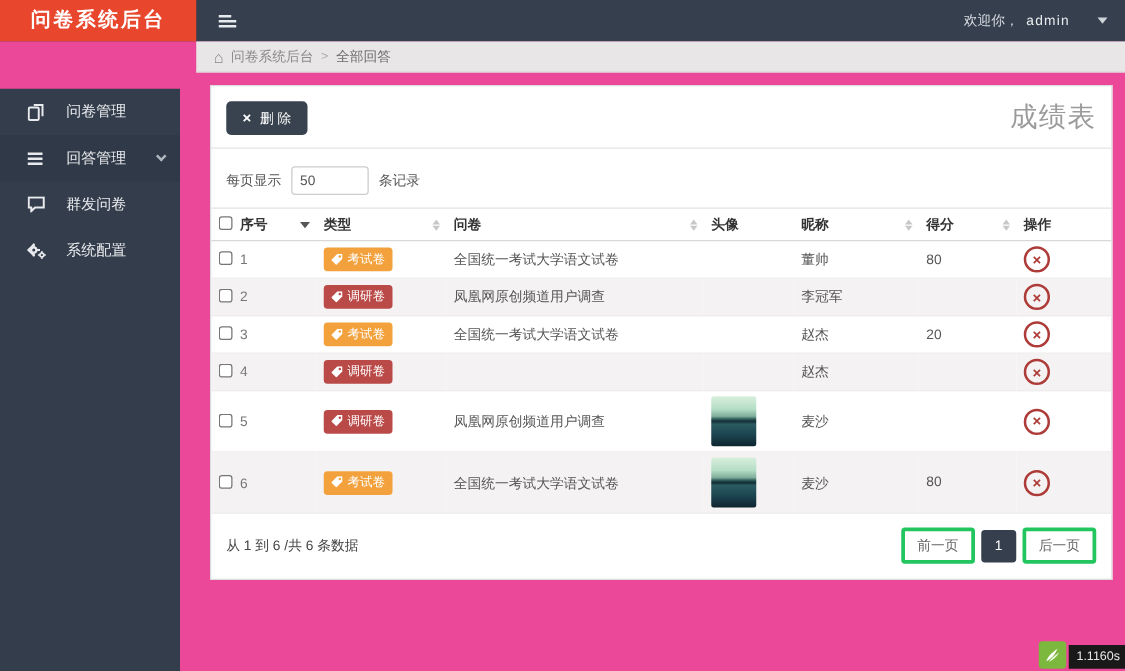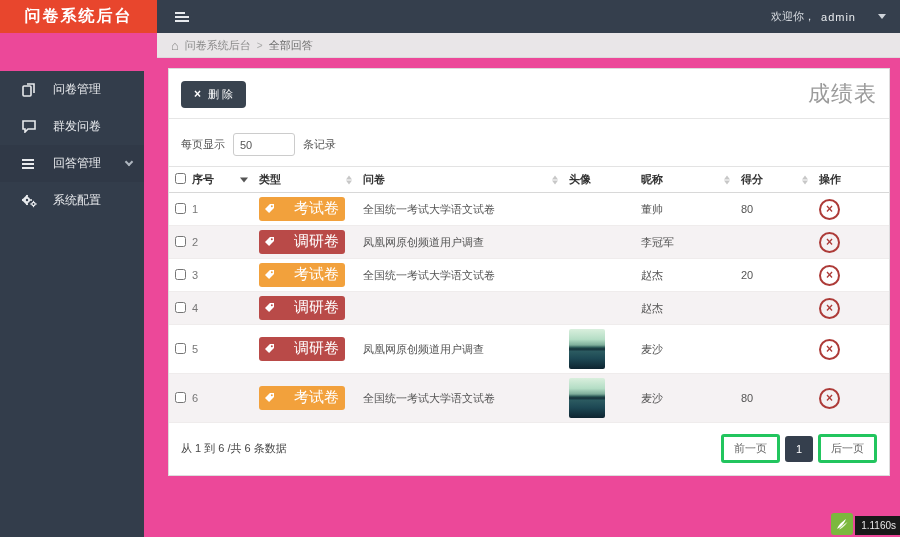--- a/index.html
+++ b/index.html
@@ -54,21 +54,21 @@
   table.grid td { padding:4px 6px; border-bottom:1px solid #efecec; vertical-align:middle; }
   table.grid tr.shade td { background:#f5f2f3; }
   .col-idx{width:84px}.col-type{width:104px}.col-survey{width:206px}.col-avatar{width:72px}.col-nick{width:100px}.col-score{width:78px}.col-op{width:auto}
   th .cbx, td .cbx { width:11px; height:11px; vertical-align:-1px; margin-right:6px; cursor:pointer; }
   .sort-wrap { position:absolute; right:5px; top:50%; transform:translateY(-50%); display:flex; flex-direction:column; gap:1px; }
   .tri-u { width:0;height:0;border-left:3px solid transparent;border-right:3px solid transparent;border-bottom:4px solid #c7c7c7; }
   .tri-d { width:0;height:0;border-left:3px solid transparent;border-right:3px solid transparent;border-top:4px solid #c7c7c7; }
   .tri-d.on { border-top-color:#555; border-left-width:4px;border-right-width:4px;border-top-width:5px; }
   .idx-num { color:#777; }
 
-  .badge { display:inline-flex; align-items:center; gap:20px; color:#fff; font-size:15px; padding:2px 6px 3px; border-radius:3px; white-space:nowrap; }
+  .badge { display:inline-flex; align-items:center; gap:4px; color:#fff; font-size:10px; padding:2px 6px 3px; border-radius:3px; white-space:nowrap; }
   .badge-exam { background:#f2a13c; }
   .badge-survey { background:#b94a48; }
   .badge svg { display:block; }
   .badge-exam svg circle { fill:#f2a13c; }
   .badge-survey svg circle { fill:#b94a48; }
 
   .avatar { width:36px; height:40px; border-radius:2px;
     background:linear-gradient(180deg,#d9efdd 0%,#b4ddc5 26%,#7fae9b 40%,#2d5a58 46%,#142f38 50%,#2b5a60 56%,#1d4854 74%,#0e2430 100%); }
 
   .op-btn { width:21px; height:21px; border-radius:50%; border:2px solid #ad3b38; background:transparent; color:#ad3b38;
@@ -109,38 +109,38 @@
   <aside class="sidebar">
     <div class="side-item">
       <span class="s-icon">
         <svg width="14" height="14" viewBox="0 0 14 14">
             <rect x="1" y="3" width="8" height="10" rx="1" fill="none" stroke="#e8eaed" stroke-width="1.6"></rect>
             <path d="M5 1 h7 v9" fill="none" stroke="#e8eaed" stroke-width="1.6"></path>
           </svg>
       </span>
       <span class="grow">问卷管理</span>
     </div>
-    <div class="side-item">
-      <span class="s-icon">
-        <svg width="14" height="13" viewBox="0 0 14 13">
-            <path d="M1 1 h12 v8 h-7 l-3 3 v-3 h-2 z" fill="none" stroke="#e8eaed" stroke-width="1.6"></path>
-          </svg>
-      </span>
-      <span class="grow">群发问卷</span>
-    </div>
     <div class="side-item active">
       <span class="s-icon">
         <svg width="14" height="12" viewBox="0 0 14 12">
             <rect x="0" y="1" width="12" height="2" fill="#e8eaed"></rect>
             <rect x="0" y="5" width="12" height="2" fill="#e8eaed"></rect>
             <rect x="0" y="9" width="12" height="2" fill="#e8eaed"></rect>
           </svg>
       </span>
       <span class="grow">回答管理</span>
       <span class="chevron"></span>
+    </div>
+    <div class="side-item">
+      <span class="s-icon">
+        <svg width="14" height="13" viewBox="0 0 14 13">
+            <path d="M1 1 h12 v8 h-7 l-3 3 v-3 h-2 z" fill="none" stroke="#e8eaed" stroke-width="1.6"></path>
+          </svg>
+      </span>
+      <span class="grow">群发问卷</span>
     </div>
     <div class="side-item">
       <span class="s-icon">
         <svg width="15" height="14" viewBox="0 0 15 14">
           <g fill="#e8eaed">
               <circle cx="5" cy="6" r="3"></circle>
               <rect x="4.2" y="1" width="1.6" height="10"></rect>
               <rect x="0" y="5.2" width="10" height="1.6"></rect>
               <rect x="1.2" y="2.2" width="1.6" height="7.6" transform="rotate(45 5 6)"></rect>
               <rect x="1.2" y="2.2" width="1.6" height="7.6" transform="rotate(-45 5 6)"></rect>

